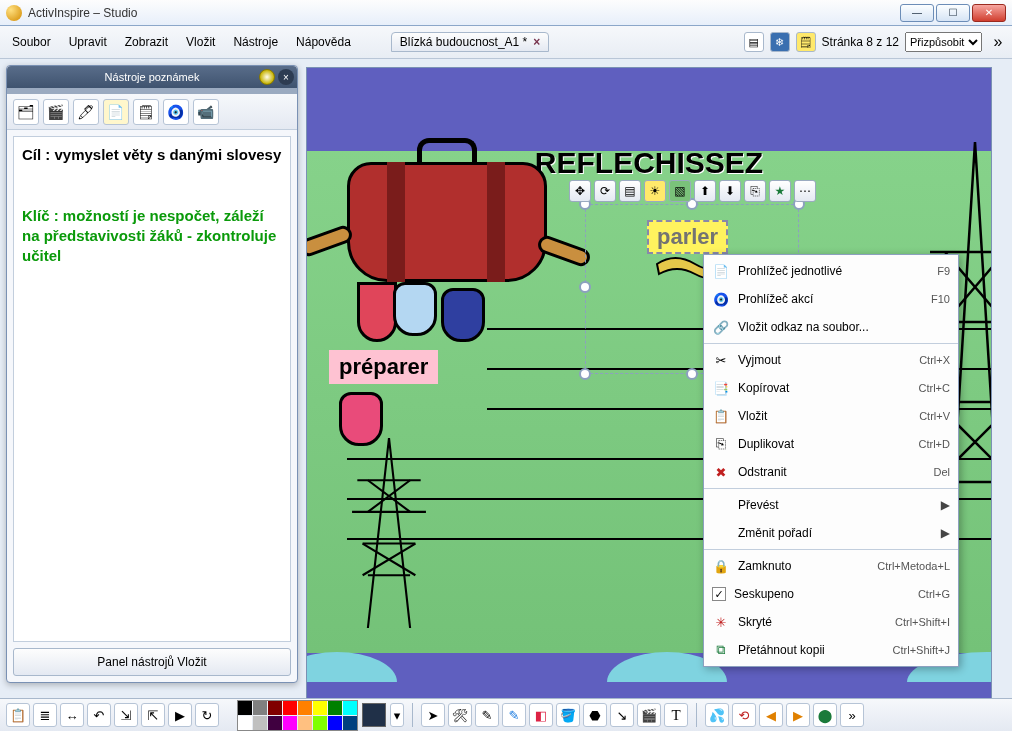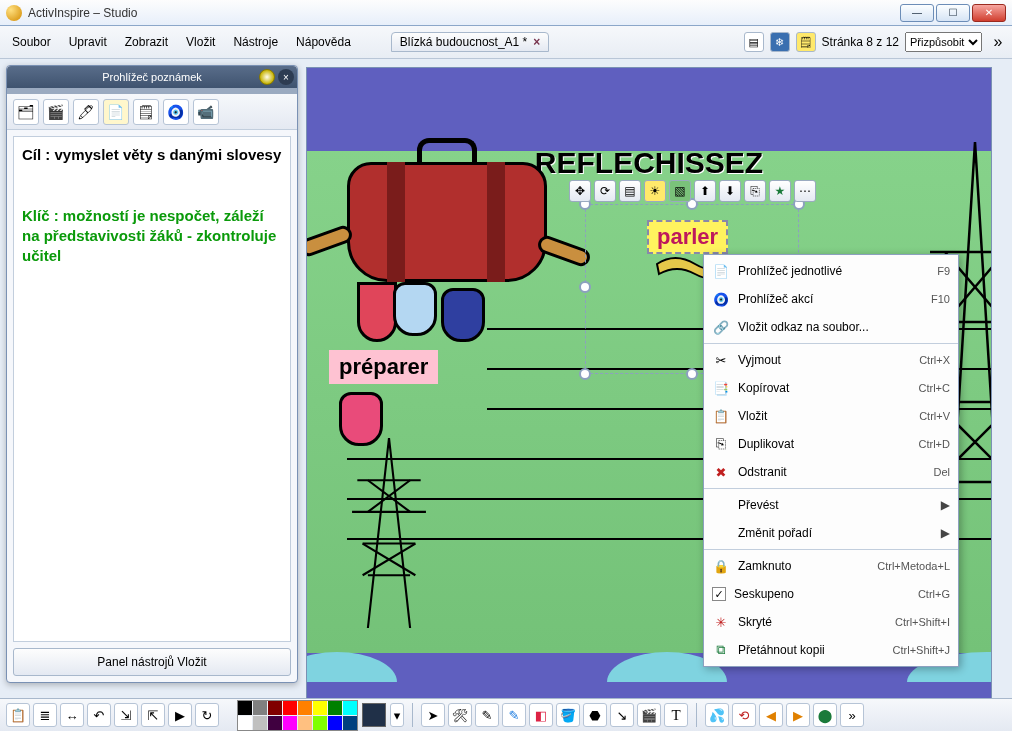--- a/index.html
+++ b/index.html
@@ -130,21 +130,21 @@
     font: bold 30px Arial; color:#000;
     text-shadow: 1px 1px 0 #fff;
   }
   .island{position:absolute; bottom:74px; width:120px; height:30px; background:#7fd3e0; border-radius:50% 50% 0 0 / 100% 100% 0 0;}
   .wire{position:absolute;height:2px;background:#000;}
   .sticker{
     position:absolute; padding:2px 8px; font:bold 22px Arial;
     border:2px dashed #88a;
   }
   .sticker.pink{ background:#fec2d2; color:#000; border-style:solid; border-color:transparent;}
-  .sticker.yellow{ background:#fff35e; color:#be185d;}
+  .sticker.yellow{ background:#fff35e; color:#737373;}
   
   .sel-frame{ position:absolute; border:1px dashed #8ca0bf;}
   .handle{width:12px;height:12px;border-radius:50%;background:#fff;border:2px solid #8ca0bf;position:absolute;}
   
   .obj-toolbar{
     position:absolute; display:flex; gap:3px;
   }
   .obj-btn{
     width:22px;height:22px;border:1px solid #9aaac0;border-radius:3px;
     background:linear-gradient(#fff,#e4e9f2);display:flex;align-items:center;justify-content:center;font-size:12px;
@@ -225,21 +225,21 @@
       <option>Přizpůsobit</option>
     </select>
     <div class="rt-icon" style="border:none;background:transparent;font-size:16px">»</div>
   </div>
 </div>
 
 <div class="work-area">
 
   <div class="notes-panel">
     <div class="notes-title">
-      <span>Prohlížeč poznámek</span>
+      <span>Nástroje poznámek</span>
       <span class="pin"></span>
       <span class="nclose">×</span>
     </div>
     <div class="notes-title" style="height:6px;background:#9aaac0;border-radius:0"></div>
     <div class="notes-toolbar">
       <div class="ntb">🗂</div>
       <div class="ntb">🎬</div>
       <div class="ntb">🖊</div>
       <div class="ntb" style="background:#fff7cc">📄</div>
       <div class="ntb">🗒</div>

